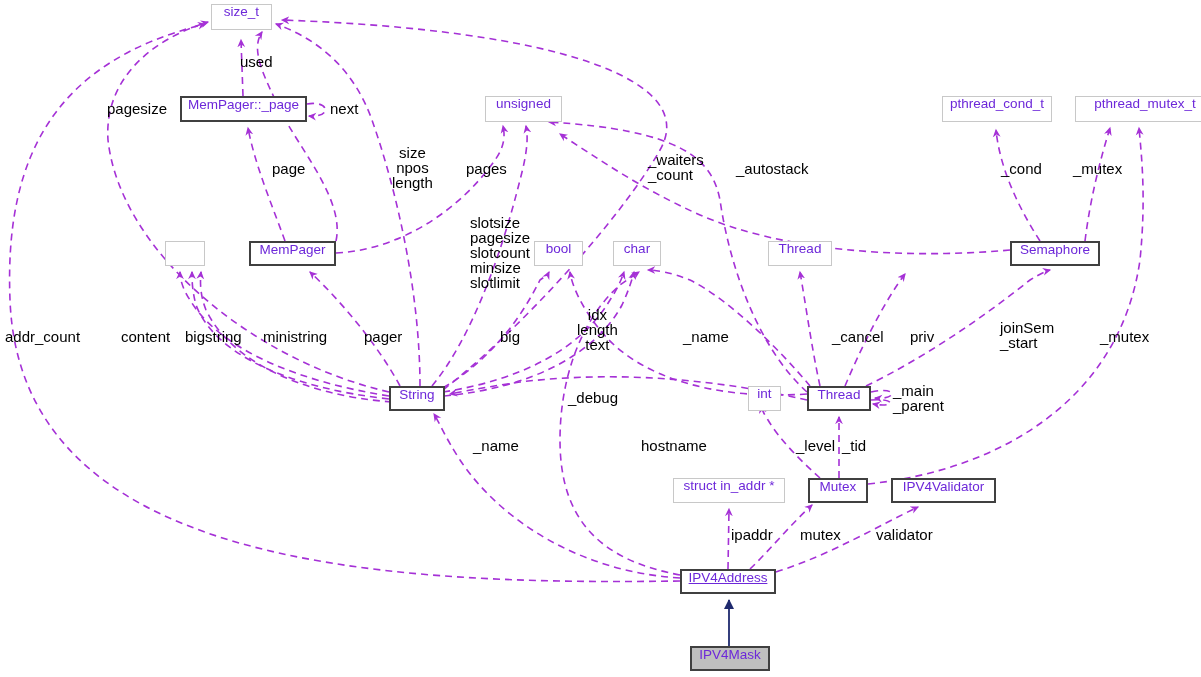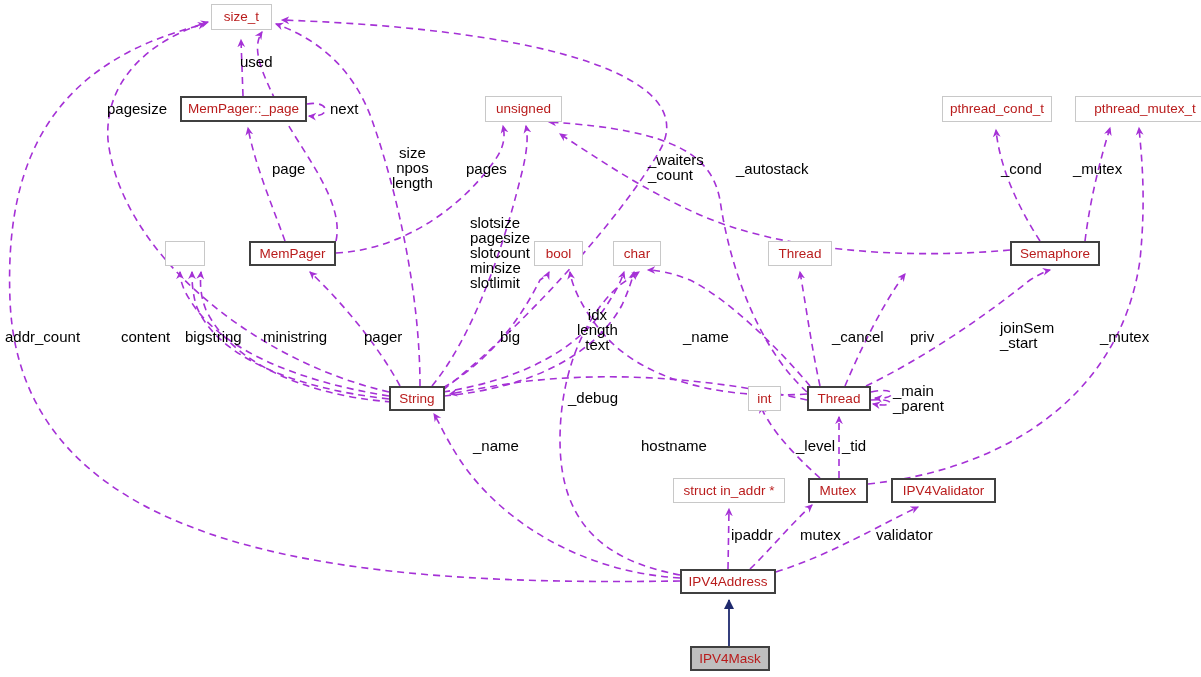--- a/index.html
+++ b/index.html
@@ -1,20 +1,20 @@
 <!DOCTYPE html>
 <html><head>
 <meta charset="utf-8">
 <style>
   html,body{margin:0;padding:0;background:#ffffff;}
   body{font-family:"Liberation Sans", sans-serif;}
   #canvas{position:relative;width:1201px;height:677px;background:#ffffff;overflow:hidden;}
   svg#edges{position:absolute;left:0;top:0;width:1201px;height:677px;}
-  .node{position:absolute;box-sizing:border-box;display:flex;align-items:center;justify-content:center;
-        background:#ffffff;color:#b91c1c;font-size:13.5px;line-height:1;white-space:nowrap;}
+  .node{position:absolute;box-sizing:border-box;display:flex;justify-content:center;
+        background:#ffffff;color:#6d28d9;font-size:13.5px;line-height:1;white-space:nowrap;}
   .node.thin{border:1px solid #c8c8c8;}
   .node.bold{border:2px solid #404040;}
   .node.filled{border:2px solid #404040;background:#bfbfbf;}
   .edgelabel{position:absolute;font-size:15px;color:#000000;line-height:15px;white-space:pre;text-align:center;}
   .edgelabel.l{text-align:left;}
 </style>
 </head>
 <body>
 
 <div id="canvas">
@@ -149,21 +149,21 @@
   <div class="node thin" style="left:673px;top:478px;width:112px;height:25px;">
       <span>struct in_addr *</span>
     </div>
   <div class="node bold" style="left:808px;top:478px;width:60px;height:25px;">
       <span>Mutex</span>
     </div>
   <div class="node bold" style="left:891px;top:478px;width:105px;height:25px;">
       <span>IPV4Validator</span>
     </div>
 
-  <div class="node bold" style="left:680px;top:569px;width:96px;height:25px;">
+  <div class="node bold" style="left:680px;top:569px;width:96px;height:25px;text-decoration:underline;">
       <span>IPV4Address</span>
     </div>
   <div class="node filled" style="left:690px;top:646px;width:80px;height:25px;">
       <span>IPV4Mask</span>
     </div>
 
   <div class="edgelabel l" style="left:240px;top:54px;">used</div>
   <div class="edgelabel l" style="left:107px;top:101px;">pagesize</div>
   <div class="edgelabel l" style="left:330px;top:101px;">next</div>
   <div class="edgelabel l" style="left:272px;top:161px;">page</div>

